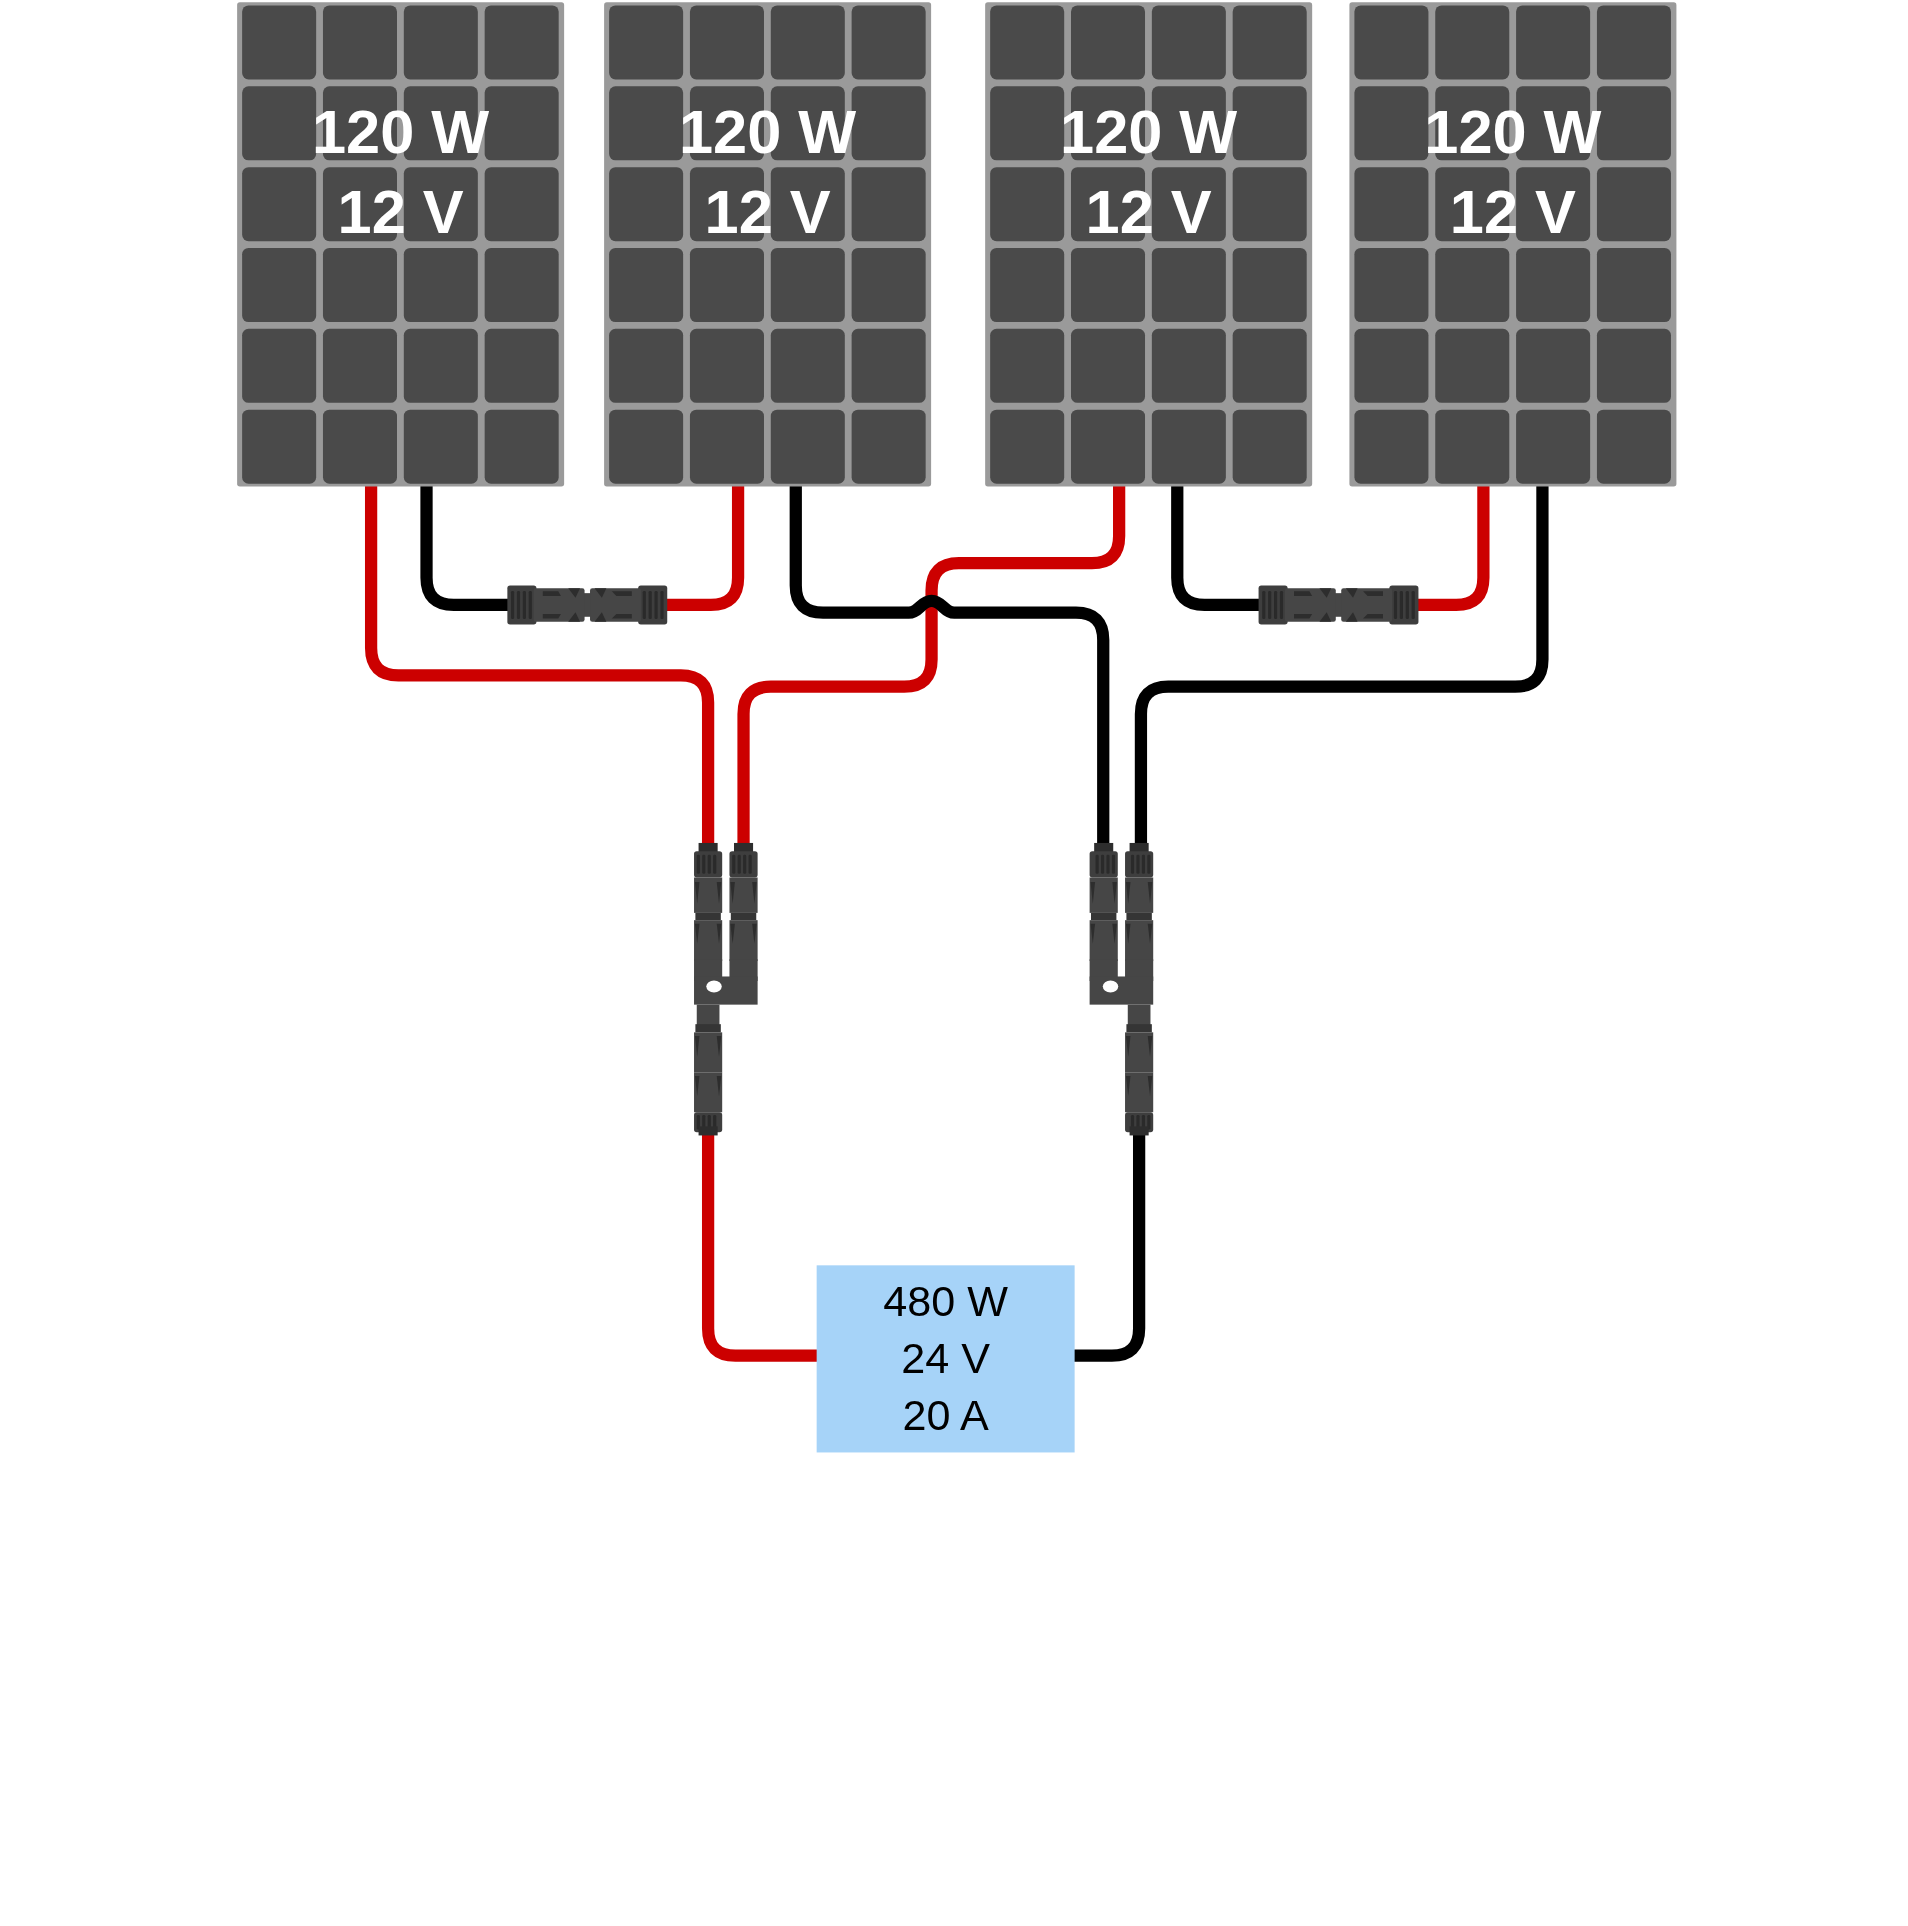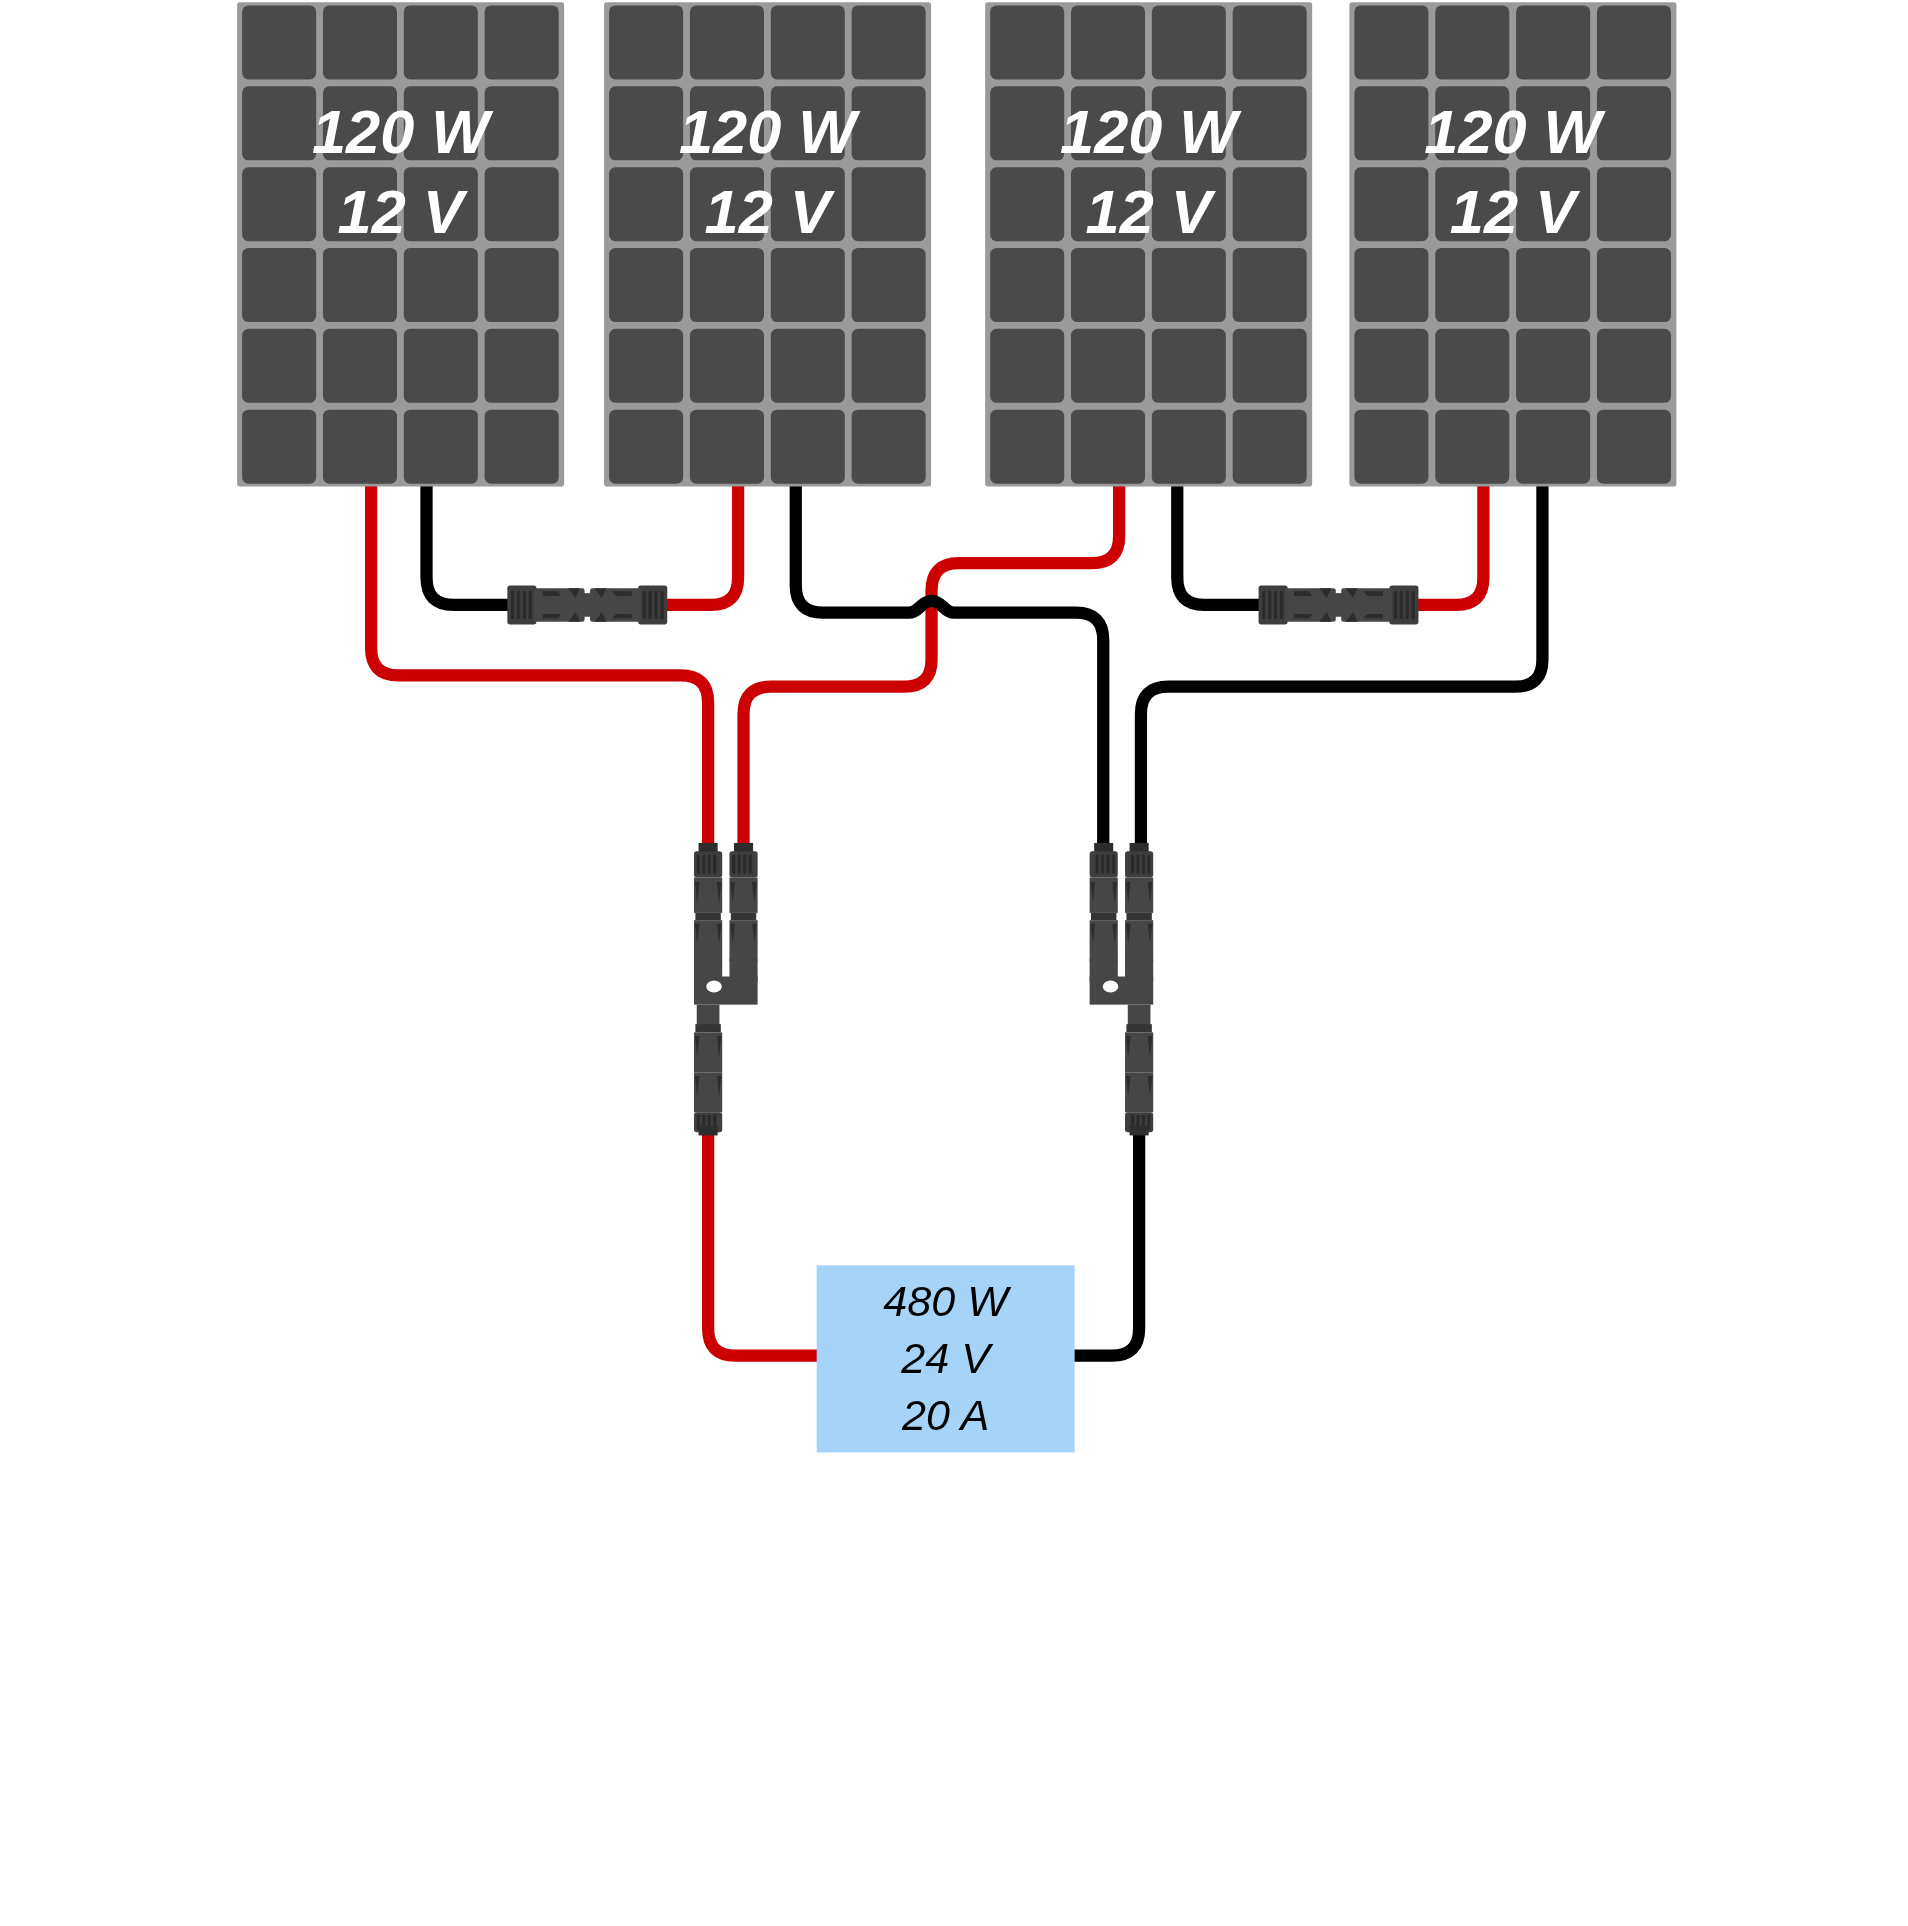--- a/index.html
+++ b/index.html
@@ -1,16 +1,16 @@
 <!DOCTYPE html>
 <html style="font-size:9.6px"><head>
 <meta charset="utf-8">
 <style>
   html, body { margin: 0; padding: 0; background: #ffffff; }
-  .canvas { width: 1909px; height: 1457px; position: relative; font-style: italic; }
+  .canvas { width: 1909px; height: 1457px; position: relative; }
   svg { display: block; width: 100%; height: 100%; }
   text { font-family: "Liberation Sans", sans-serif; }
   .panel-label { font-weight: bold; font-size: 135px; }
   .box-label { font-weight: normal; font-size: 95px; }
 </style>
 </head>
 <body>
 
 <div class="canvas">
 <svg viewBox="0 0 3179 3208" xmlns="http://www.w3.org/2000/svg">

